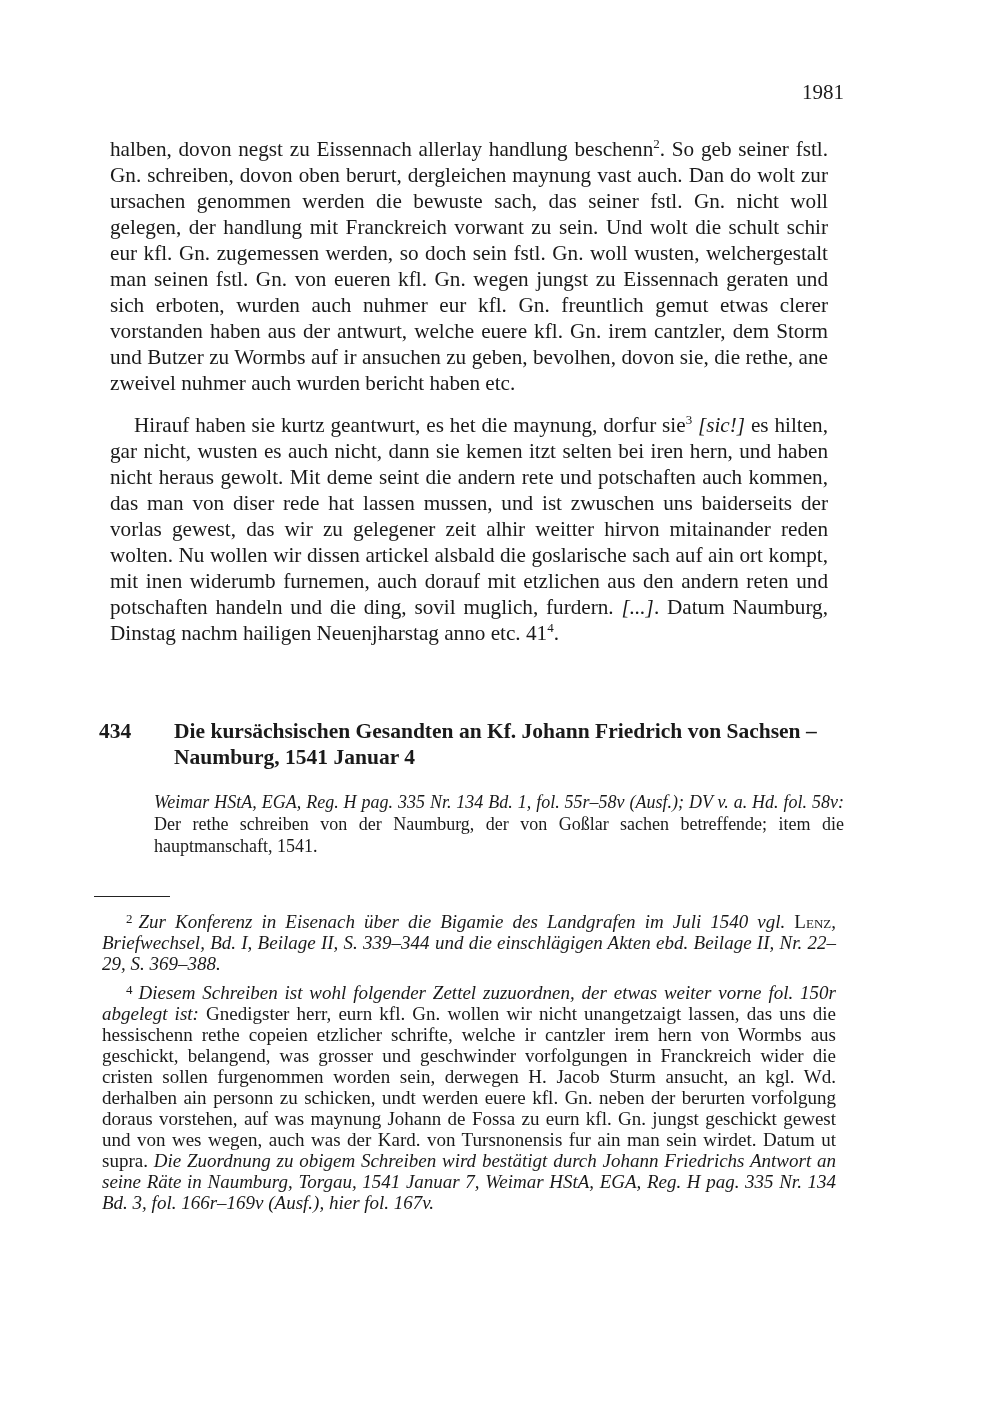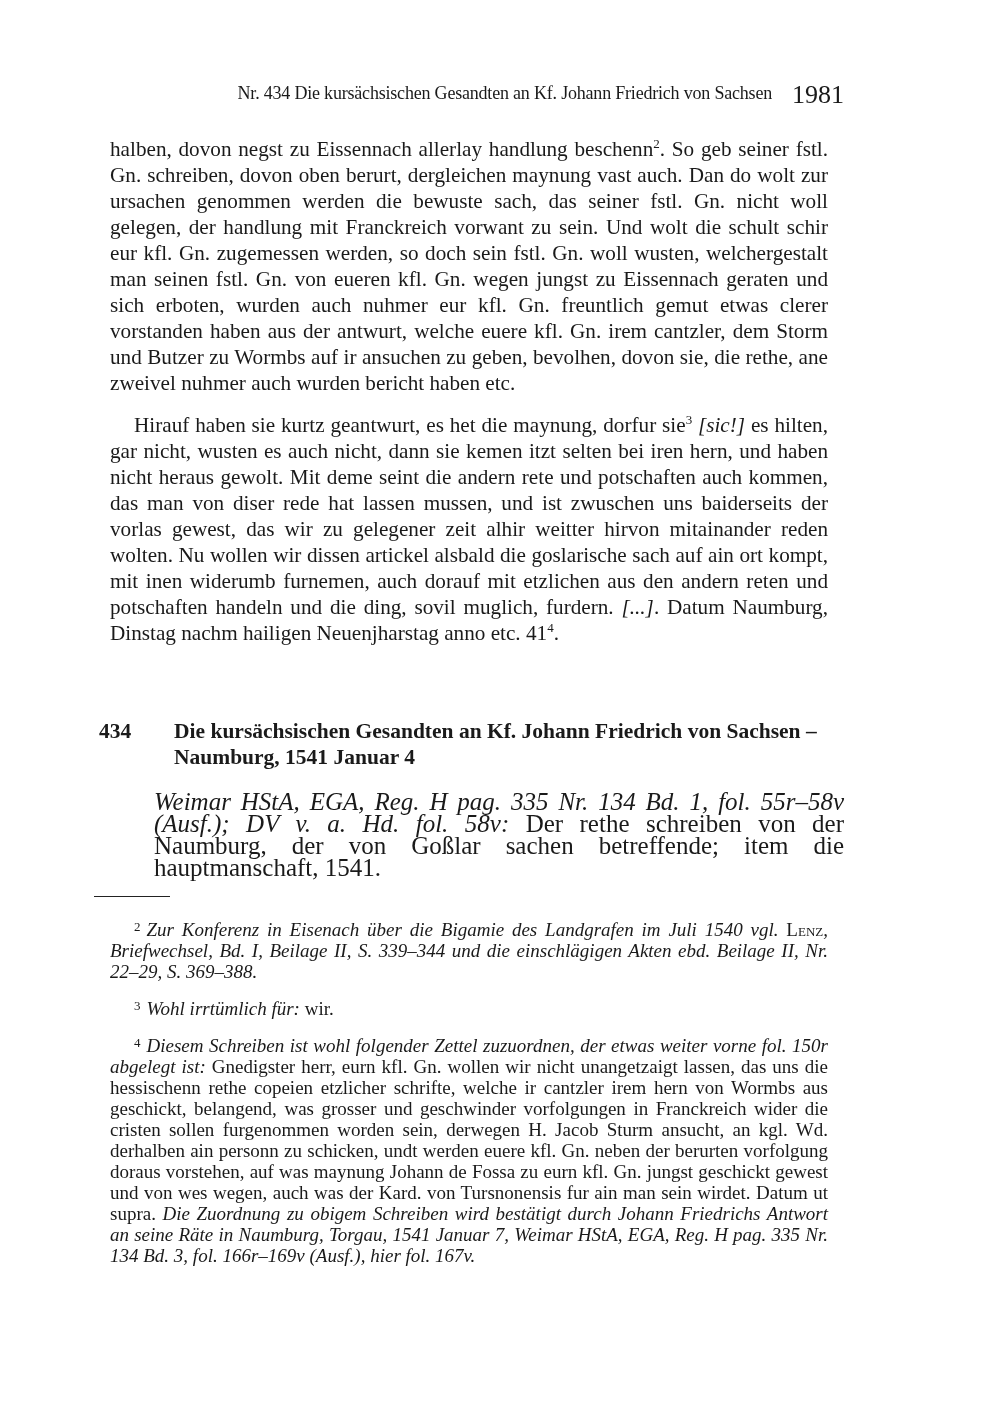--- a/index.html
+++ b/index.html
@@ -1,46 +1,45 @@
 <!DOCTYPE html>
 <html><head>
 <meta charset="utf-8">
 <style>
   html, body { margin:0; padding:0; background:#ffffff; }
   body { width:1004px; height:1418px; position:relative; overflow:hidden;
          font-family:"Liberation Serif","DejaVu Serif",serif; color:#1a1a1a; }
   .header { position:absolute; left:94px; top:80px; width:750px; height:26px;
             font-size:18px; }
   .header .running-title { position:absolute; right:72px; top:3px; letter-spacing:-0.2px; }
-  .header .page-number { position:absolute; right:0; top:0; font-size:26px; }
+  .header .page-number { position:absolute; right:0; top:0; font-size:21px; }
   .main { position:absolute; left:94px; top:120px; width:750px;
           font-size:21.2px; line-height:26px; text-align:justify; }
   .main p { margin:16px; }
   .indent { text-indent:24px; }
   sup { font-size:13px; line-height:0; vertical-align:8px; }
   .it { font-style:italic; }
   .sc { font-variant:small-caps; }
   .doc-heading { position:absolute; left:94px; top:718px; width:750px;
                  font-size:21.5px; line-height:26px; font-weight:bold; }
   .doc-heading .num { position:absolute; left:5px; top:0; }
   .doc-heading .title { margin-left:80px; display:block; }
   .source { position:absolute; left:154px; top:791px; width:690px;
-            font-size:25px; line-height:22px; text-align:justify; }
+            font-size:18px; line-height:22px; text-align:justify; }
   .rule { position:absolute; left:94px; top:896px; width:76px; height:1px; background:#222; }
   .footnotes { position:absolute; left:94px; top:903px; width:750px;
                font-size:19px; line-height:21px; text-align:justify; }
-  .footnotes p { margin:16px; }
+  .footnotes p { margin:8px; }
   .fn-first { text-indent:24px; }
   .fn-mark { font-size:13px; vertical-align:5px; line-height:0; margin-right:6px; font-style:normal; }
 </style>
 </head>
 <body>
 
 <div class="header">
-  <span class="running-title">Nr. 434 Die kursächsischen Gesandten an Kf. Johann Friedrich von Sachsen</span>
   <span class="page-number">1981</span>
 </div>
 
 <div class="main">
   <p><span>halben, dovon negst zu Eissennach allerlay handlung beschenn</span><sup>2</sup><span>. So geb seiner fstl. Gn. schreiben, dovon oben berurt, dergleichen maynung vast auch. Dan do wolt zur ursachen genommen werden die bewuste sach, das seiner fstl. Gn. nicht woll gelegen, der handlung mit Franckreich vorwant zu sein. Und wolt die schult schir eur kfl. Gn. zugemessen werden, so doch sein fstl. Gn. woll wusten, welchergestalt man seinen fstl. Gn. von eueren kfl. Gn. wegen jungst zu Eissennach geraten und sich erboten, wurden auch nuhmer eur kfl. Gn. freuntlich gemut etwas clerer vorstanden haben aus der antwurt, welche euere kfl. Gn. irem cantzler, dem Storm und Butzer zu Wormbs auf ir ansuchen zu geben, bevolhen, dovon sie, die rethe, ane zweivel nuhmer auch wurden bericht haben etc.</span></p>
   <p class="indent"><span>Hirauf haben sie kurtz geantwurt, es het die maynung, dorfur sie</span><sup>3</sup> <span class="it">[sic!]</span><span> es hilten, gar nicht, wusten es auch nicht, dann sie kemen itzt selten bei iren hern, und haben nicht heraus gewolt. Mit deme seint die andern rete und potschaften auch kommen, das man von diser rede hat lassen mussen, und ist zwuschen uns baiderseits der vorlas gewest, das wir zu gelegener zeit alhir weitter hirvon mitainander reden wolten. Nu wollen wir dissen artickel alsbald die goslarische sach auf ain ort kompt, mit inen widerumb furnemen, auch dorauf mit etzlichen aus den andern reten und potschaften handeln und die ding, sovil muglich, furdern. </span><span class="it">[...]</span><span>. Datum Naumburg, Dinstag nachm hailigen Neuenjharstag anno etc. 41</span><sup>4</sup><span>.</span></p>
 </div>
 
 <div class="doc-heading">
   <span class="num">434</span>
@@ -48,15 +47,14 @@
 </div>
 
 <div class="source">
   <span class="it">Weimar HStA, EGA, Reg. H pag. 335 Nr. 134 Bd. 1, fol. 55r–58v (Ausf.); DV v. a. Hd. fol. 58v:</span><span> Der rethe schreiben von der Naumburg, der von Goßlar sachen betreffende; item die hauptmanschaft, 1541.</span>
 </div>
 
 <div class="rule"></div>
 
 <div class="footnotes">
   <p class="fn-first"><span class="fn-mark">2</span><span class="it">Zur Konferenz in Eisenach über die Bigamie des Landgrafen im Juli 1540 vgl.</span><span class="sc"> Lenz</span><span class="it">, Briefwechsel, Bd. I, Beilage II, S. 339–344 und die einschlägigen Akten ebd. Beilage II, Nr. 22–29, S. 369–388.</span></p>
-  <p class="fn-first"><span class="fn-mark">3</span><span class="it">Wohl irrtümlich für:</span><span> wir.</span></p>
   <p class="fn-first"><span class="fn-mark">4</span><span class="it">Diesem Schreiben ist wohl folgender Zettel zuzuordnen, der etwas weiter vorne fol. 150r abgelegt ist:</span><span> Gnedigster herr, eurn kfl. Gn. wollen wir nicht unangetzaigt lassen, das uns die hessischenn rethe copeien etzlicher schrifte, welche ir cantzler irem hern von Wormbs aus geschickt, belangend, was grosser und geschwinder vorfolgungen in Franckreich wider die cristen sollen furgenommen worden sein, derwegen H. Jacob Sturm ansucht, an kgl. Wd. derhalben ain personn zu schicken, undt werden euere kfl. Gn. neben der berurten vorfolgung doraus vorstehen, auf was maynung Johann de Fossa zu eurn kfl. Gn. jungst geschickt gewest und von wes wegen, auch was der Kard. von Tursnonensis fur ain man sein wirdet. Datum ut supra. </span><span class="it">Die Zuordnung zu obigem Schreiben wird bestätigt durch Johann Friedrichs Antwort an seine Räte in Naumburg, Torgau, 1541 Januar 7, Weimar HStA, EGA, Reg. H pag. 335 Nr. 134 Bd. 3, fol. 166r–169v (Ausf.), hier fol. 167v.</span></p>
 </div>
 
 </body></html>

